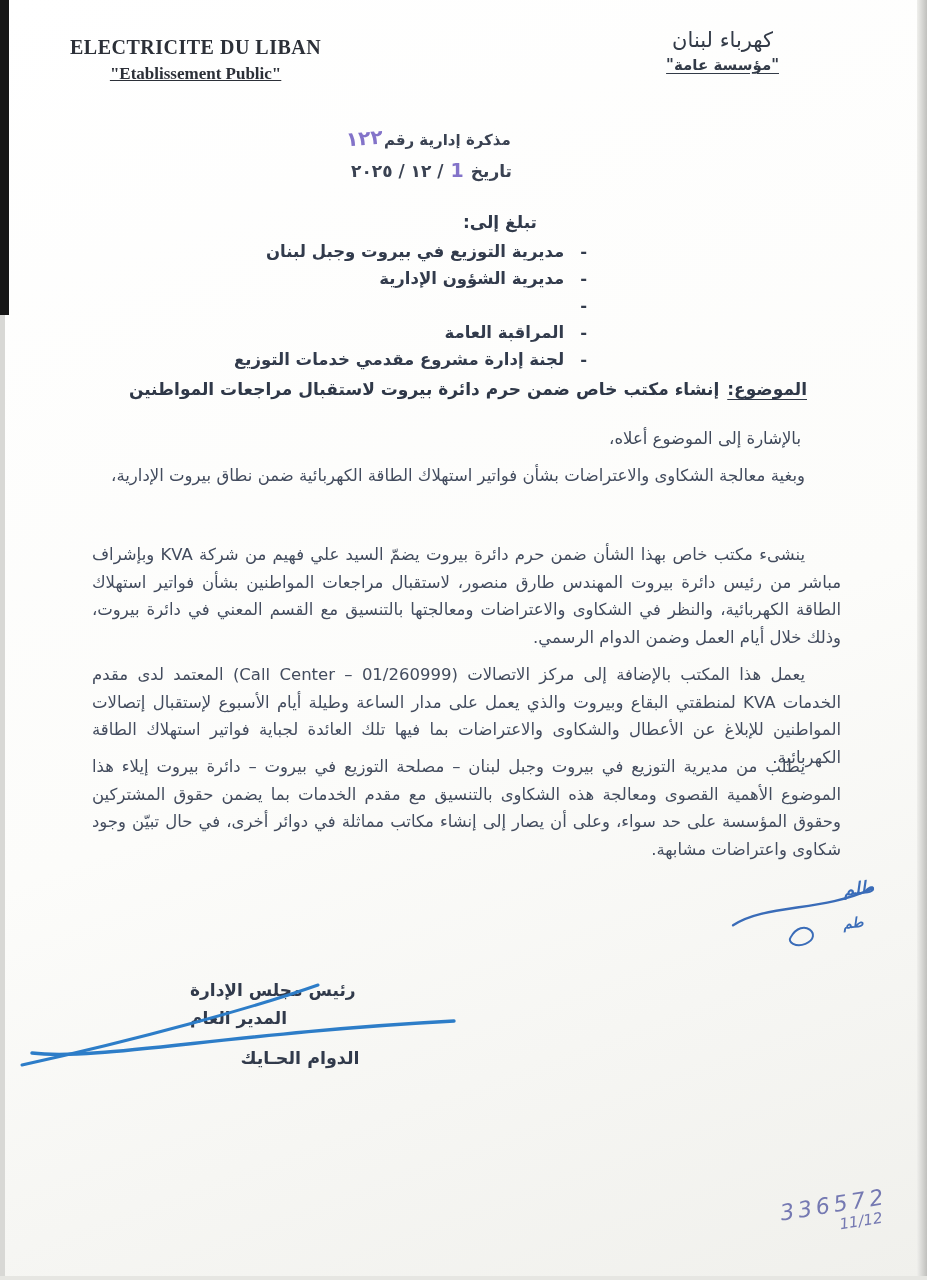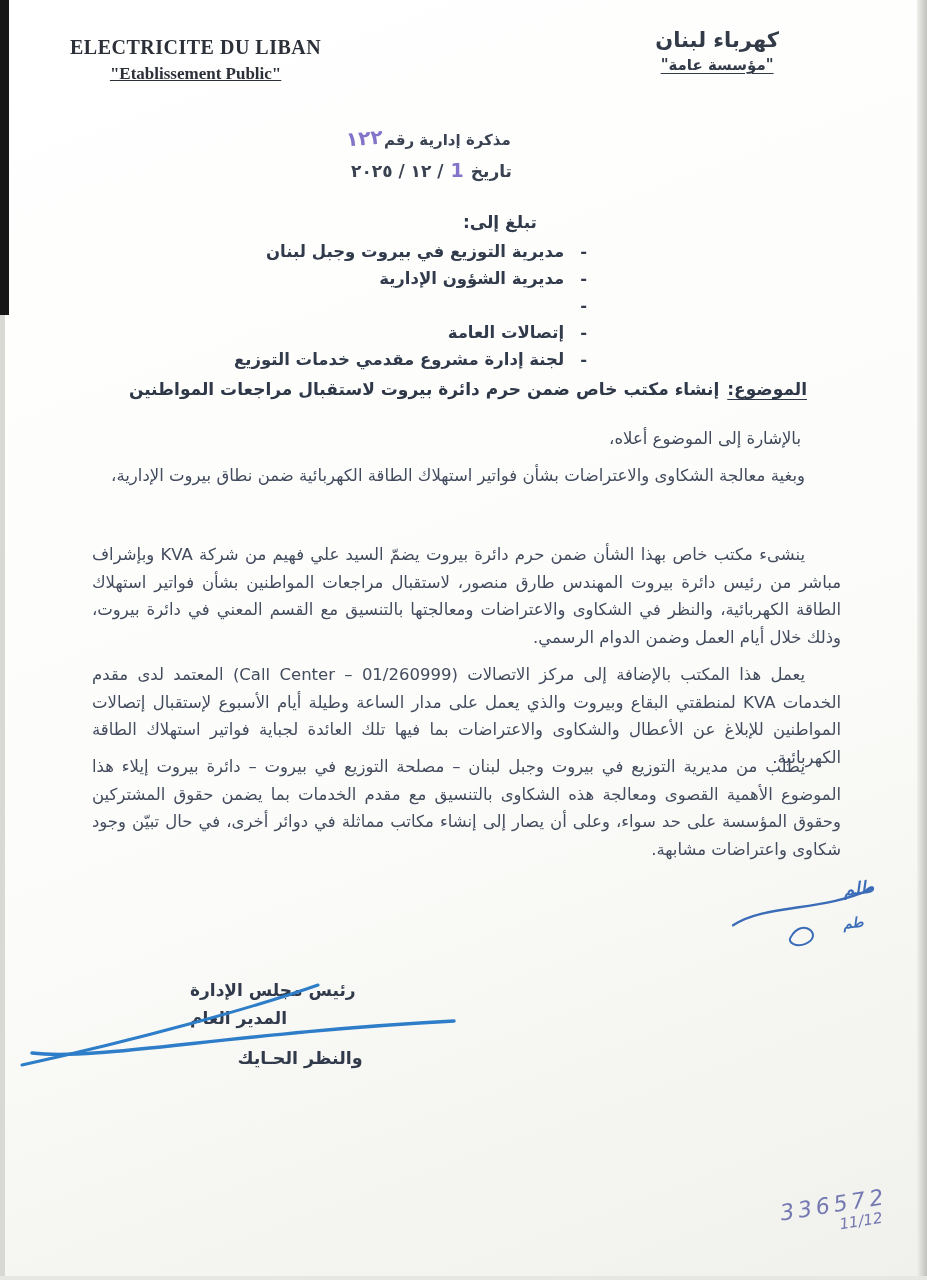--- a/index.html
+++ b/index.html
@@ -14,21 +14,21 @@
   .edge-right{position:absolute;right:0;top:0;width:10px;height:100%;
     background:linear-gradient(to right,#efefec,#c0c0bd);}
   .edge-bottom{position:absolute;left:0;bottom:0;width:100%;height:4px;background:#e6e6e2;}
 
   
   .hdr-en{position:absolute;left:70px;top:36px;text-align:center;
     font-family:"Liberation Serif","DejaVu Serif",serif;color:#2c3038;}
   .hdr-en .l1{font-size:20px;font-weight:bold;letter-spacing:.5px;}
   .hdr-en .l2{font-size:17px;font-weight:bold;text-decoration:underline;margin-top:5px;}
   .hdr-ar{position:absolute;right:148px;top:28px;text-align:center;direction:rtl;color:#333b48;}
-  .hdr-ar .l1{font-size:21px;font-weight:bold;}
+  .hdr-ar .l1{font-size:21px;font-weight:normal;}
   .hdr-ar .l2{font-size:15px;font-weight:bold;text-decoration:underline;text-underline-offset:3px;margin-top:4px;}
 
   
   .memo-title{position:absolute;top:126px;left:0;width:100%;display:flex;justify-content:center;
     transform:translateX(-35px);direction:rtl;align-items:baseline;gap:1px;}
   .memo-title .prefix{font-size:15px;font-weight:bold;color:#3a4252;}
   .hw{color:#8373c9;font-weight:bold;}
   .memo-title .num{font-size:20px;display:inline-block;transform:rotate(-4deg);}
   .memo-date{position:absolute;top:159px;left:0;width:100%;display:flex;justify-content:center;
     transform:translateX(-32px);direction:rtl;align-items:baseline;gap:7px;
@@ -108,21 +108,21 @@
     </li>
     <li>
       <span class="dash">-</span>
       <span>مديرية الشؤون الإدارية</span>
     </li>
     <li>
       <span class="dash">-</span>
     </li>
     <li>
       <span class="dash">-</span>
-      <span>إتصالات العامة</span>
+      <span>المراقبة العامة</span>
     </li>
     <li>
       <span class="dash">-</span>
       <span>لجنة إدارة مشروع مقدمي خدمات التوزيع</span>
     </li>
   </ul>
 
   <div class="subject">
     <span class="lbl">الموضوع:</span>
     <span>إنشاء مكتب خاص ضمن حرم دائرة بيروت لاستقبال مراجعات المواطنين</span>
@@ -144,20 +144,20 @@
   </div>
 
   <div class="sig-titles">
     <div>رئيس مجلس الإدارة</div>
     <div>المدير العام</div>
   </div>
   <svg class="sig-swoosh" width="450" height="86" viewBox="0 0 450 86">
     <path d="M14,70 C80,78 210,50 436,38" fill="none" stroke="#2d7dc8" stroke-width="3.4" stroke-linecap="round"></path>
     <path d="M300,2 C238,24 122,56 4,82" fill="none" stroke="#2d7dc8" stroke-width="3" stroke-linecap="round"></path>
   </svg>
-  <div class="sig-name">والنظر الحـايك</div>
+  <div class="sig-name">الدوام الحـايك</div>
 
   <div class="registry">
     <div class="num">336572</div>
     <div class="date">11/12</div>
   </div>
 
 </div>
 
 </body></html>

